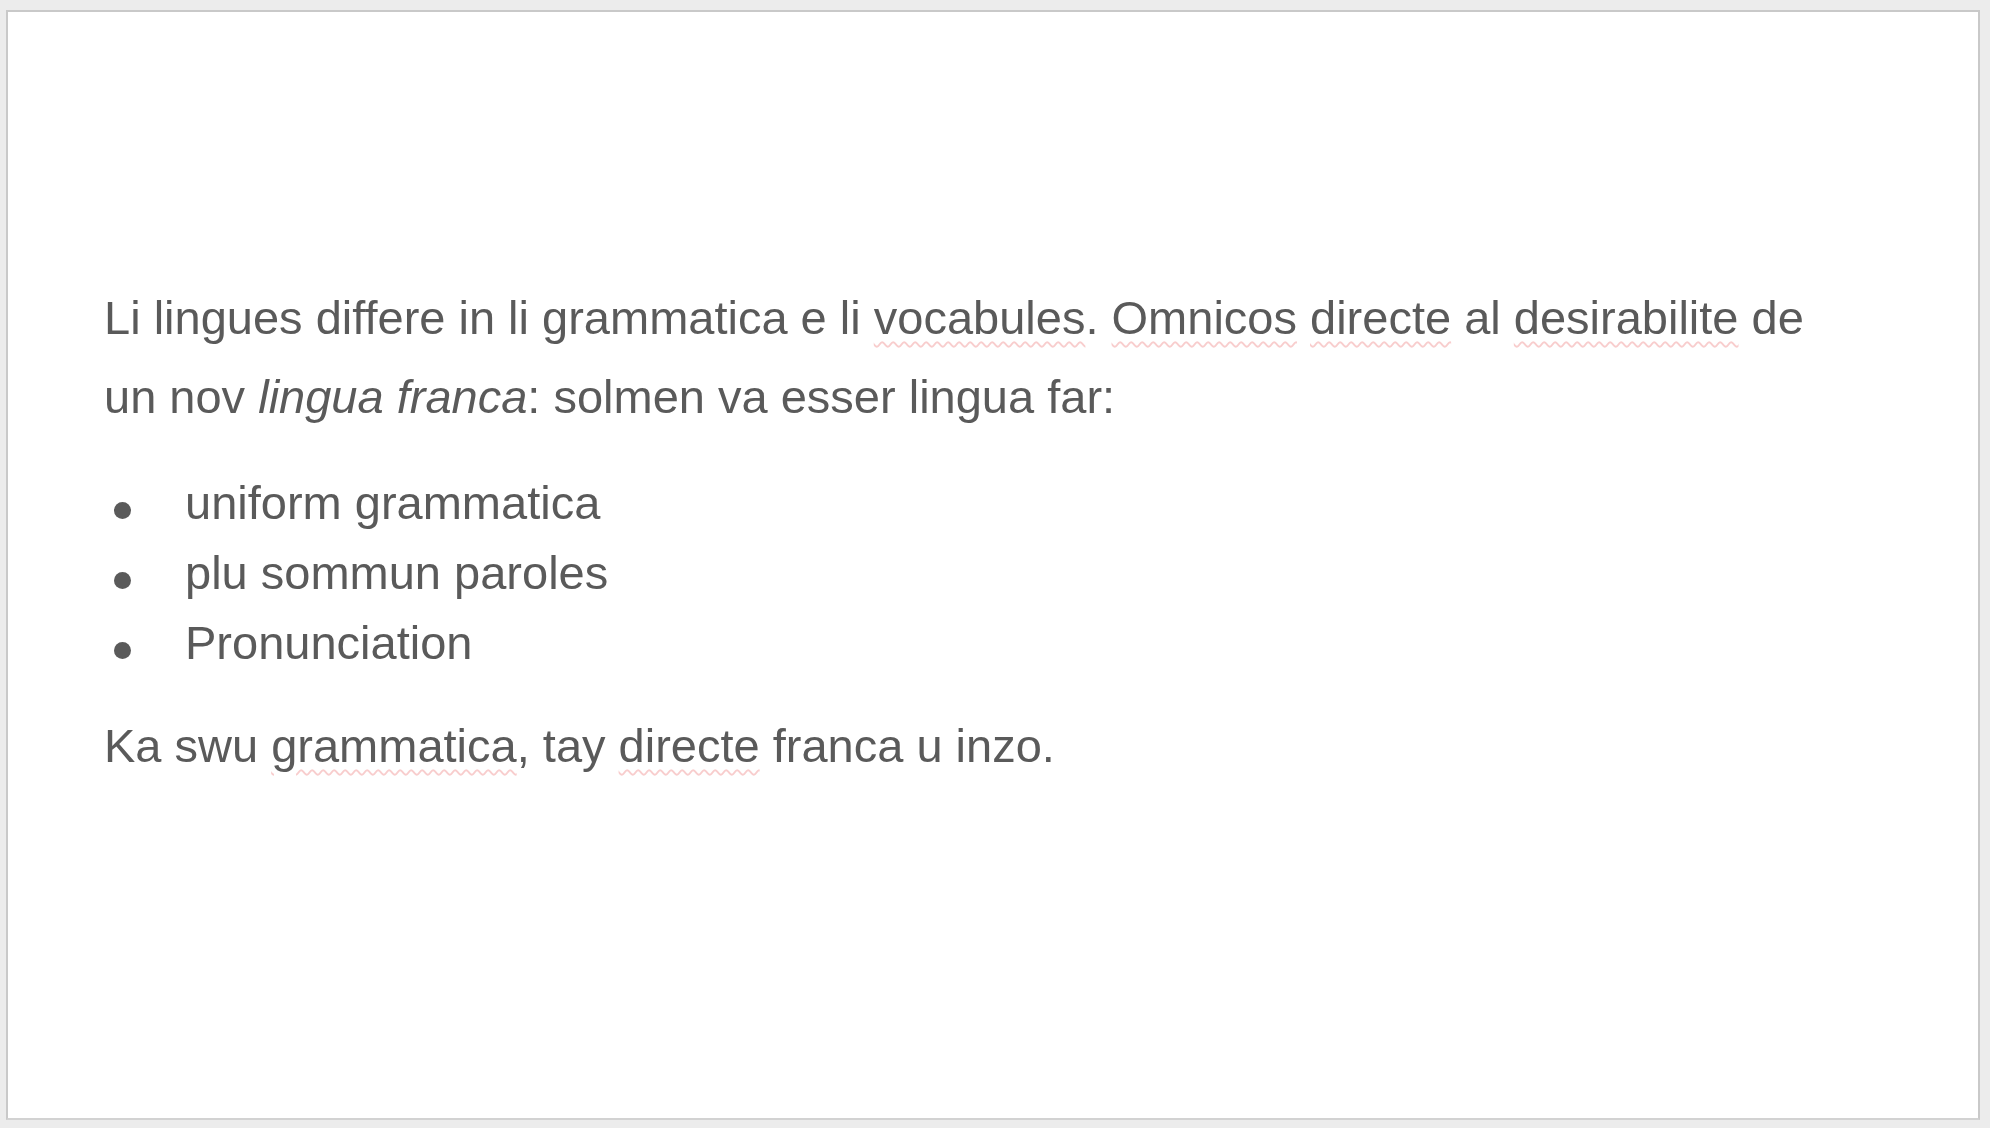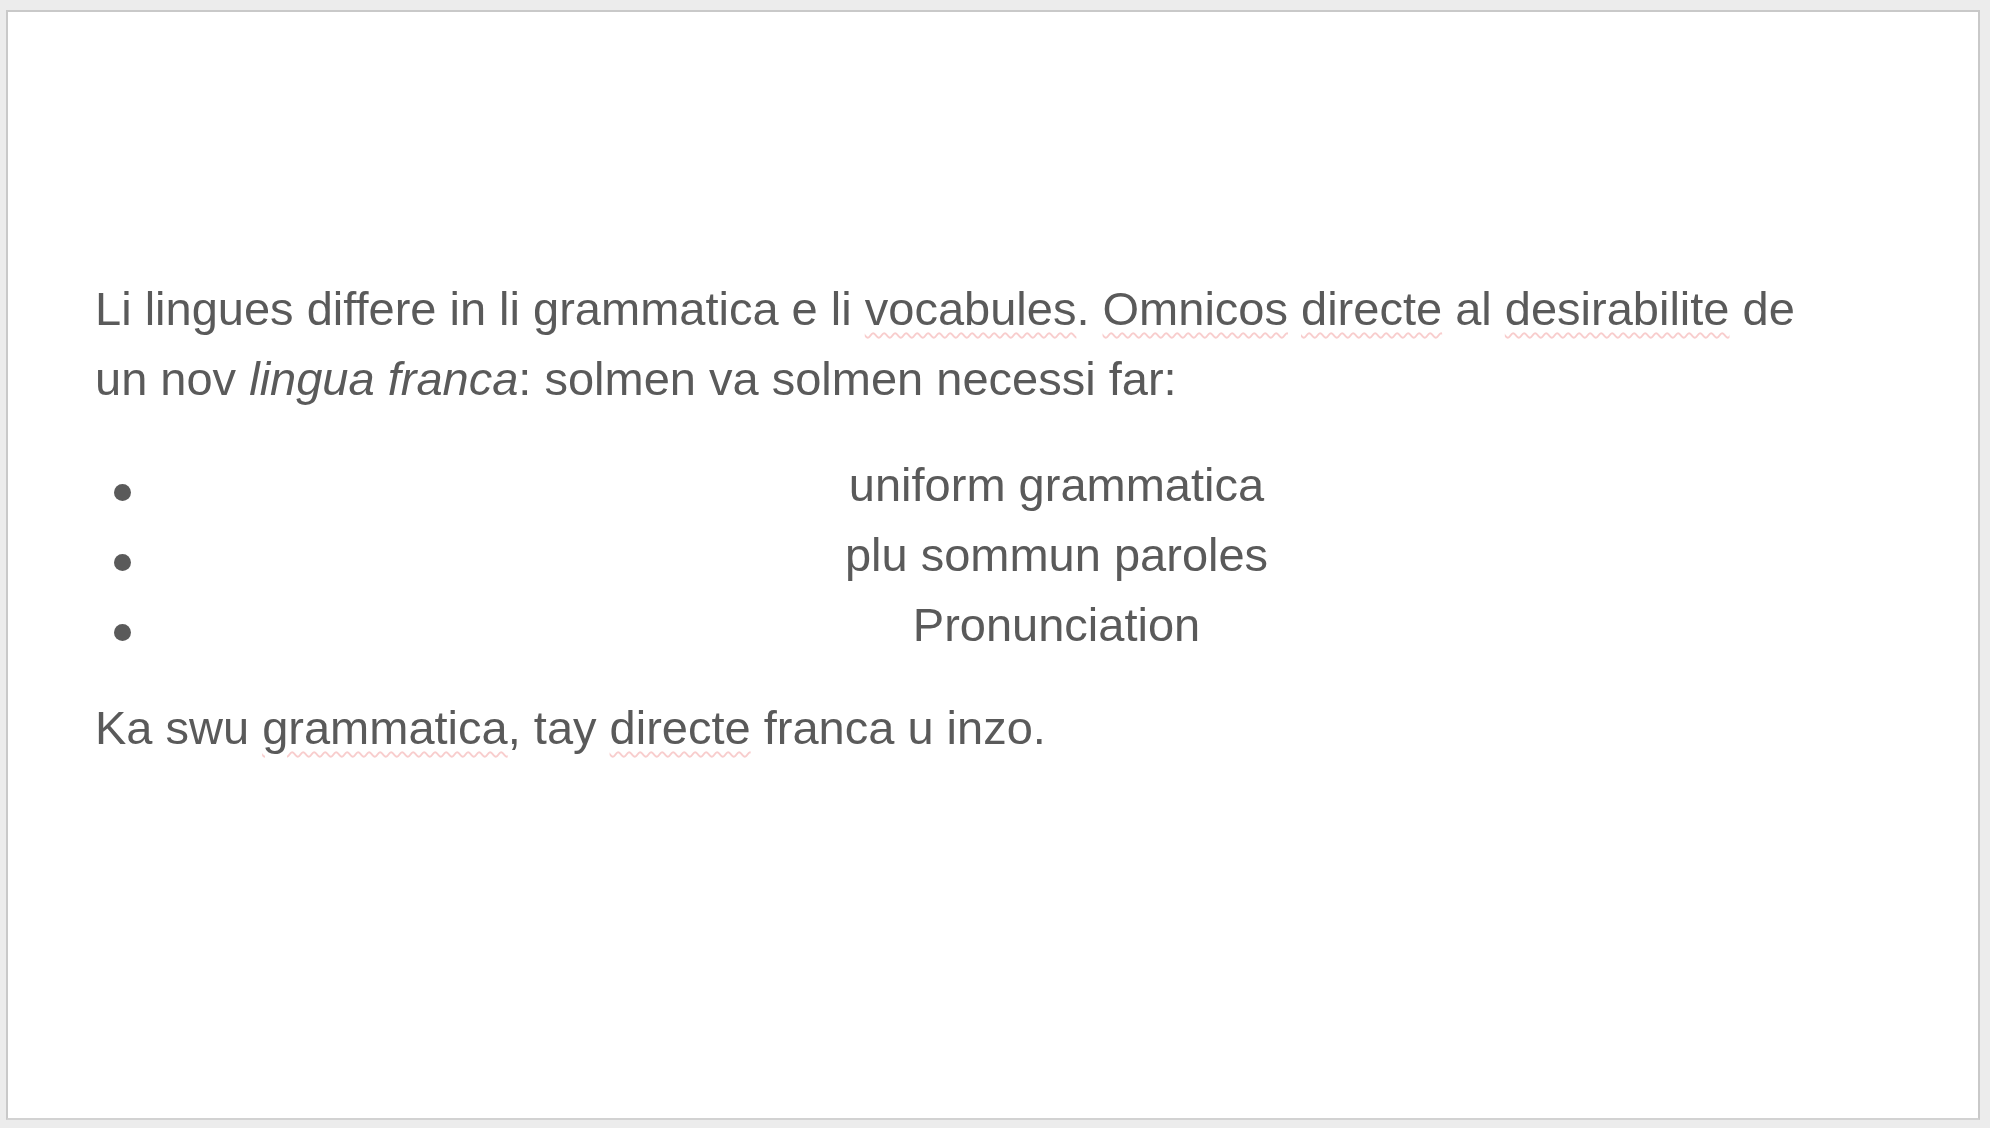--- a/index.html
+++ b/index.html
@@ -31,35 +31,34 @@
   .text-block {
     position: absolute;
     left: 87px;
     top: 262px;
     right: 50px;
     color: #5a5a5a;
     font-size: 47px;
     line-height: 70px;
   }
   p.line {
-    margin: 0;
+    margin: 9px;
     white-space: nowrap;
   }
   em { }
   ul.bullets {
     list-style: none;
     margin: 36px 0 33px 0;
     padding: 0;
   }
   ul.bullets li {
     position: relative;
     padding-left: 90px;
     line-height: 70px;
     white-space: nowrap;
-    text-align: center;
   }
   .dot {
     position: absolute;
     left: 19px;
     top: 34px;
     width: 17px;
     height: 17px;
     border-radius: 50%;
     background: #5a5a5a;
   }
@@ -71,21 +70,21 @@
     text-underline-offset: 7px;
   }
 </style>
 </head>
 <body>
 
 <div class="canvas">
   <div class="slide">
     <div class="text-block">
       <p class="line"><span>Li lingues differe in li grammatica e li </span><span class="sq">vocabules</span><span>. </span><span class="sq">Omnicos</span><span> </span><span class="sq">directe</span><span> al </span><span class="sq">desirabilite</span><span> de</span></p>
-      <p class="line"><span>un nov </span><em>lingua franca</em><span>: solmen va solmen necessi far:</span></p>
+      <p class="line"><span>un nov </span><em>lingua franca</em><span>: solmen va esser lingua far:</span></p>
       <ul class="bullets">
         <li>
           <span class="dot"></span>
           <span>uniform grammatica</span>
         </li>
         <li>
           <span class="dot"></span>
           <span>plu sommun paroles</span>
         </li>
         <li>

